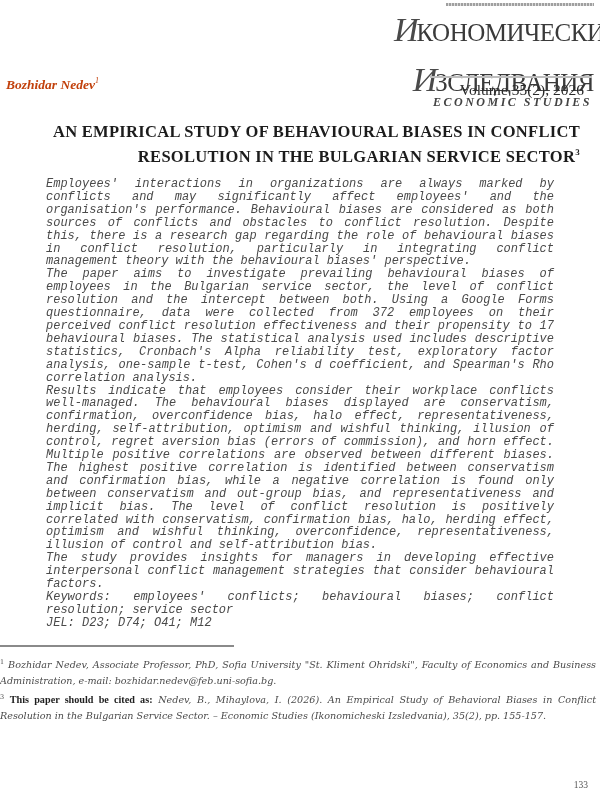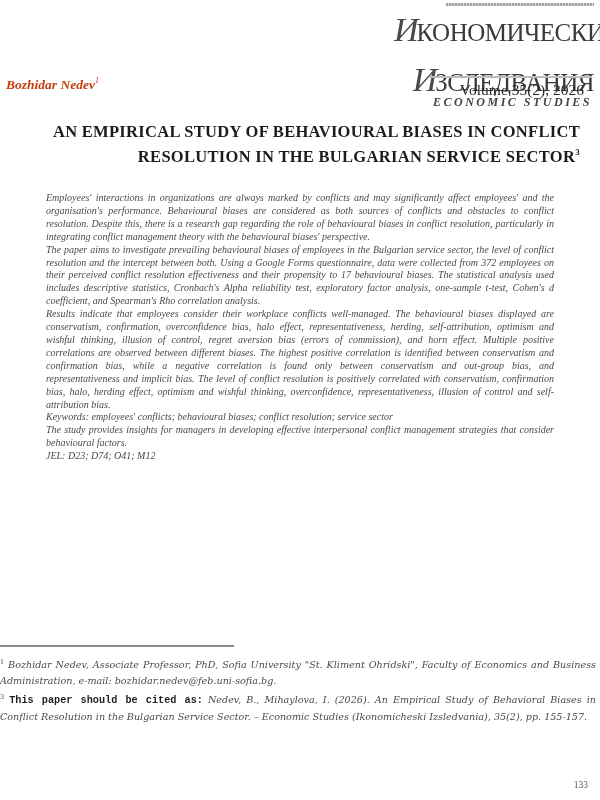--- a/index.html
+++ b/index.html
@@ -92,24 +92,24 @@
     font-size: 16.5px;
     line-height: 20px;
     letter-spacing: 0.3px;
     color: #1c1c1c;
   }
   .title sup { font-size: 9px; }
   .abstract {
     position: absolute;
     left: 46px;
     width: 508px;
-    top: 192px;
-    font-family: Liberation Serif, serif;
+    top: 178px;
+    font-family: Liberation Mono, monospace;
     font-style: italic;
-    font-size: 10px;
+    font-size: 12px;
     line-height: 12.9px;
     color: #4a4a4a;
     text-align: justify;
   }
   .abstract p { margin: 0; }
   .fn-rule {
     position: absolute;
     left: 0;
     top: 645px;
     width: 234px;
@@ -123,21 +123,21 @@
     top: 654px;
     font-family: "DejaVu Serif", serif;
     font-style: italic;
     font-size: 9.6px;
     line-height: 16px;
     color: #4a4a4a;
     text-align: justify;
   }
   .footnotes p { margin: 0; }
   .footnotes sup { font-size: 6.5px; font-style: normal; }
-  .cite-lead { font-family: Liberation Mono, monospace; font-style: normal; font-weight: bold; color: #1f1f1f; font-size: 10.2px; }
+  .cite-lead { font-family: Liberation Serif, serif; font-style: normal; font-weight: bold; color: #1f1f1f; font-size: 10.2px; }
   .page-number {
     position: absolute;
     right: 12px;
     top: 780px;
     font-size: 9.5px;
     color: #555;
   }
 </style>
 </head>
 <body>
@@ -154,22 +154,22 @@
 <div class="authors">
   <div><span>Bozhidar Nedev</span><sup>1</sup></div>
 </div>
 
 <div class="title"><span>AN EMPIRICAL STUDY OF BEHAVIOURAL BIASES IN CONFLICT RESOLUTION IN THE BULGARIAN SERVICE SECTOR</span><sup>3</sup></div>
 
 <div class="abstract">
   <p>Employees' interactions in organizations are always marked by conflicts and may significantly affect employees' and the organisation's performance. Behavioural biases are considered as both sources of conflicts and obstacles to conflict resolution. Despite this, there is a research gap regarding the role of behavioural biases in conflict resolution, particularly in integrating conflict management theory with the behavioural biases' perspective.</p>
   <p>The paper aims to investigate prevailing behavioural biases of employees in the Bulgarian service sector, the level of conflict resolution and the intercept between both. Using a Google Forms questionnaire, data were collected from 372 employees on their perceived conflict resolution effectiveness and their propensity to 17 behavioural biases. The statistical analysis used includes descriptive statistics, Cronbach's Alpha reliability test, exploratory factor analysis, one-sample t-test, Cohen's d coefficient, and Spearman's Rho correlation analysis.</p>
   <p>Results indicate that employees consider their workplace conflicts well-managed. The behavioural biases displayed are conservatism, confirmation, overconfidence bias, halo effect, representativeness, herding, self-attribution, optimism and wishful thinking, illusion of control, regret aversion bias (errors of commission), and horn effect. Multiple positive correlations are observed between different biases. The highest positive correlation is identified between conservatism and confirmation bias, while a negative correlation is found only between conservatism and out-group bias, and representativeness and implicit bias. The level of conflict resolution is positively correlated with conservatism, confirmation bias, halo, herding effect, optimism and wishful thinking, overconfidence, representativeness, illusion of control and self-attribution bias.</p>
+  <p>The study provides insights for managers in developing effective interpersonal conflict management strategies that consider behavioural factors.</p>
   <p>Keywords: employees' conflicts; behavioural biases; conflict resolution; service sector</p>
-  <p>The study provides insights for managers in developing effective interpersonal conflict management strategies that consider behavioural factors.</p>
   <p>JEL: D23; D74; O41; M12</p>
 </div>
 
 <div class="fn-rule"></div>
 <div class="footnotes">
   <p><sup>1</sup> <span>Bozhidar Nedev, Associate Professor, PhD, Sofia University "St. Kliment Ohridski", Faculty of Economics and Business Administration, e-mail: bozhidar.nedev@feb.uni-sofia.bg.</span></p>
   <p><sup>3</sup> <span class="cite-lead">This paper should be cited as:</span><span> Nedev, B., Mihaylova, I. (2026). An Empirical Study of Behavioral Biases in Conflict Resolution in the Bulgarian Service Sector. – Economic Studies (Ikonomicheski Izsledvania), 35(2), pp. 155-157.</span></p>
 </div>
 
 <div class="page-number">133</div>

